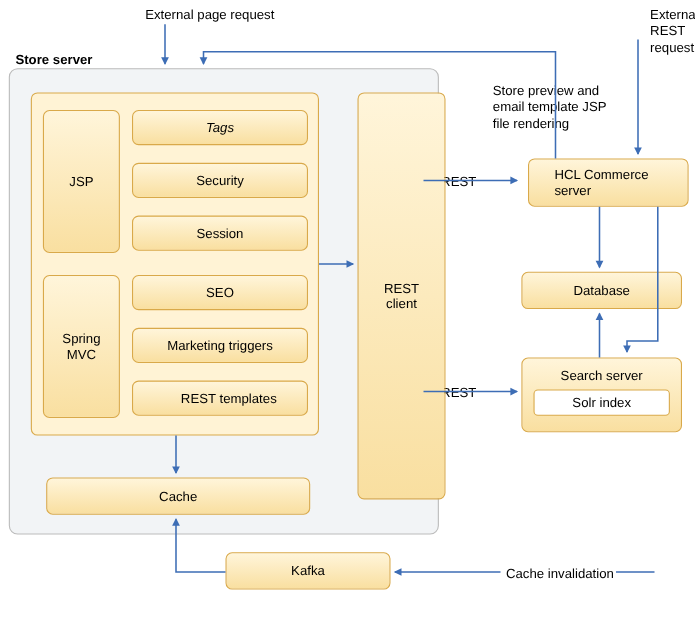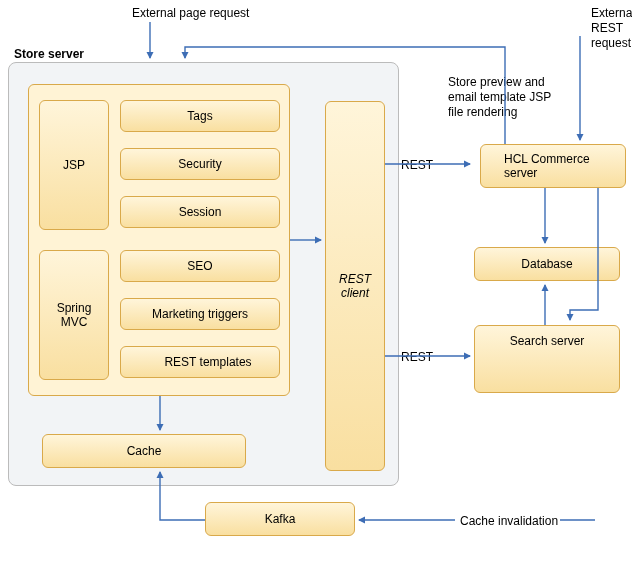--- a/index.html
+++ b/index.html
@@ -52,56 +52,57 @@
 <div class="abs inner-container" style="left:28px; top:84px; width:262px; height:312px;"></div>
 
 <div class="abs box" style="left:39px; top:100px; width:70px; height:130px;">
     <span>JSP</span>
   </div>
 
 <div class="abs box" style="left:39px; top:250px; width:70px; height:130px;">
     <span>Spring MVC</span>
   </div>
 
-<div class="abs box" style="left:120px; top:100px; width:160px; height:32px;">
+<div class="abs box" style="left:120px; top:100px; width:160px; height:32px;font-style:italic;">
     <span>Tags</span>
   </div>
 <div class="abs box" style="left:120px; top:148px; width:160px; height:32px;">
     <span>Security</span>
   </div>
 <div class="abs box" style="left:120px; top:196px; width:160px; height:32px;">
     <span>Session</span>
   </div>
 <div class="abs box" style="left:120px; top:250px; width:160px; height:32px;">
     <span>SEO</span>
   </div>
 <div class="abs box" style="left:120px; top:298px; width:160px; height:32px;">
     <span>Marketing triggers</span>
   </div>
 <div class="abs box" style="left:120px; top:346px; width:160px; height:32px;padding-left:24px;">
     <span>REST templates</span>
   </div>
 
-<div class="abs box" style="left:325px; top:101px; width:60px; height:370px;font-style:italic;">
+<div class="abs box" style="left:325px; top:84px; width:80px; height:370px;">
     <span>REST client</span>
   </div>
 
-<div class="abs box" style="left:42px; top:434px; width:204px; height:34px;">
+<div class="abs box" style="left:42px; top:434px; width:240px; height:34px;">
     <span>Cache</span>
   </div>
 
 <div class="abs box" style="left:480px; top:144px; width:146px; height:44px; text-align:left; justify-content:flex-start; padding-left:23px;">
     <span>HCL Commerce server</span>
   </div>
 <div class="abs box" style="left:474px; top:247px; width:146px; height:34px;">
     <span>Database</span>
   </div>
 
 <div class="abs box" style="left:474px; top:325px; width:146px; height:68px; display:block; padding:8px 10px 24px;">
   <div style="text-align:center; margin-bottom:6px;">Search server</div>
+  <div style="border:1px solid #d9a94a; border-radius:4px; background:#fff; padding:4px 6px; text-align:center;"><span>Solr index</span></div>
 </div>
 
 <div class="abs box" style="left:205px; top:502px; width:150px; height:34px;">
     <span>Kafka</span>
   </div>
 
 <svg width="632" height="561">
   <defs>
     <marker id="arrow" markerWidth="9" markerHeight="9" refX="7" refY="4.5" orient="auto" markerUnits="userSpaceOnUse">
       <path d="M1,1 L8,4.5 L1,8 z" fill="#3d6db5"></path>

